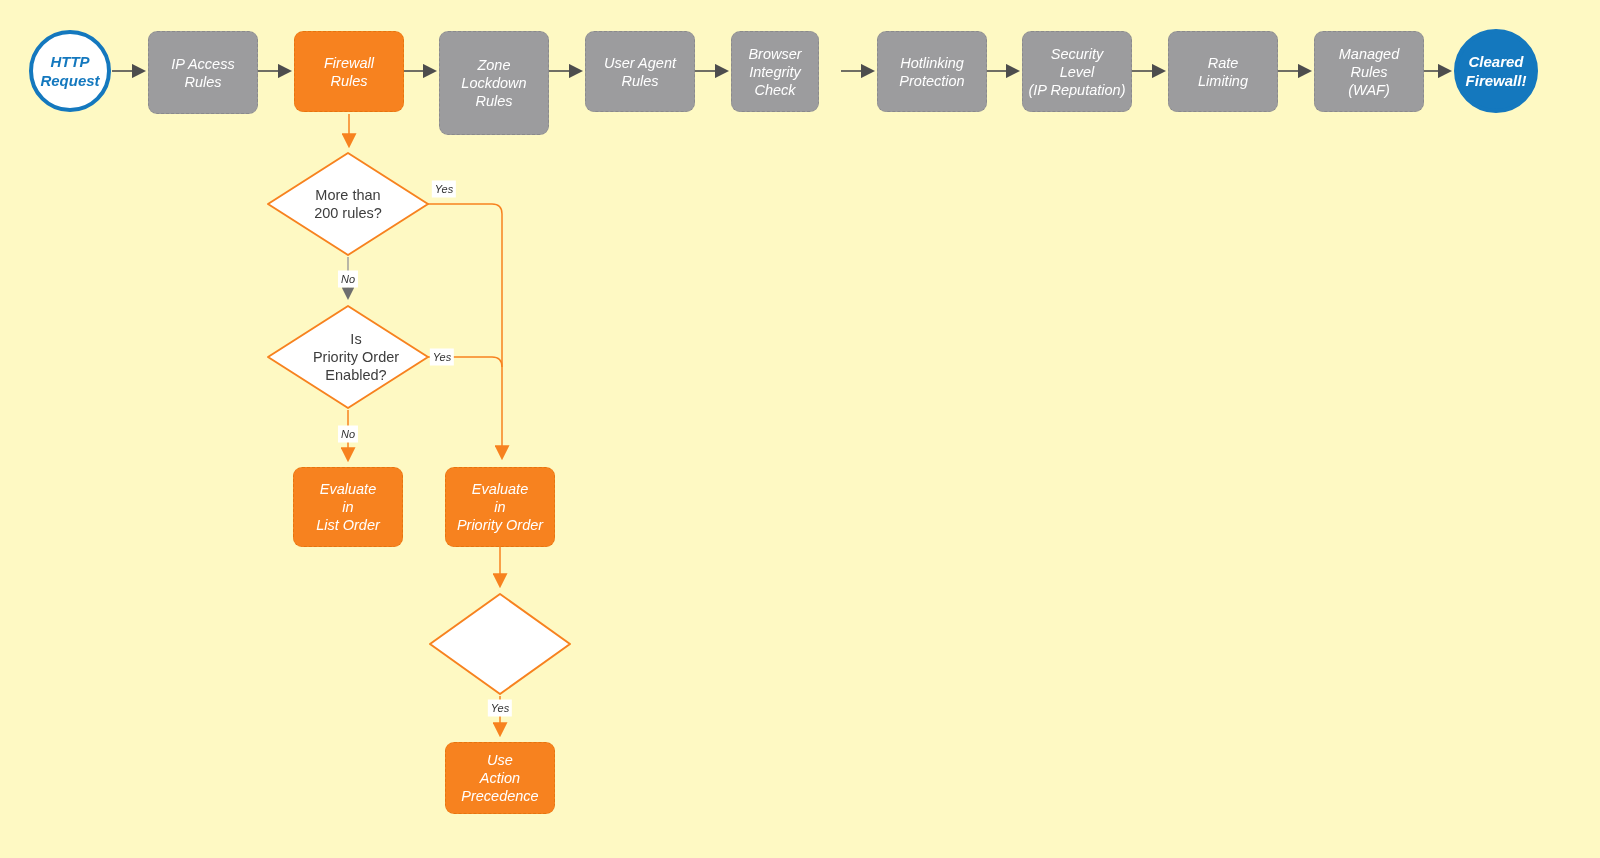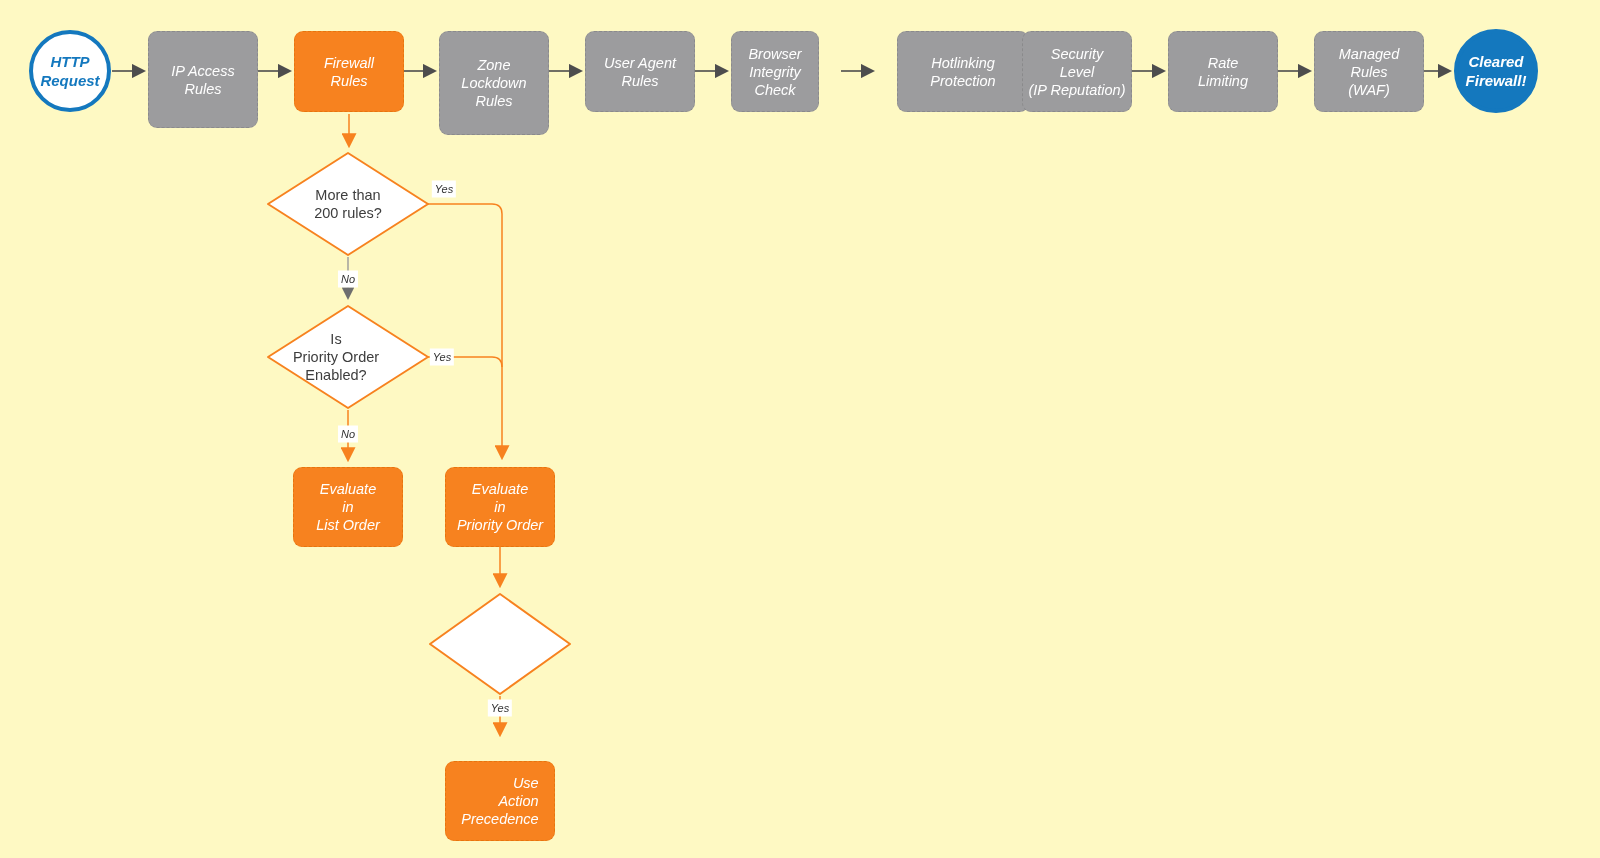--- a/index.html
+++ b/index.html
@@ -85,21 +85,21 @@
       <polygon points="348,306 428,357 348,408 268,357"></polygon>
       <polygon points="500,594 570,644 500,694 430,644"></polygon>
     </g>
   </svg>
 
   <div class="node circle start" style="left:29px;top:30px;width:82px;height:82px;">
     <span class="lbl">HTTP
 Request</span>
   </div>
 
-  <div class="node pbox" style="left:148px;top:31px;width:110px;height:97px;">
+  <div class="node pbox" style="left:148px;top:31px;width:110px;height:83px;">
     <span class="lbl">IP Access
 Rules</span>
   </div>
   <div class="node obox" style="left:294px;top:31px;width:110px;height:81px;">
     <span class="lbl">Firewall
 Rules</span>
   </div>
   <div class="node pbox" style="left:439px;top:31px;width:110px;height:104px;">
     <span class="lbl">Zone
 Lockdown
@@ -107,21 +107,21 @@
   </div>
   <div class="node pbox" style="left:585px;top:31px;width:110px;height:81px;">
     <span class="lbl">User Agent
 Rules</span>
   </div>
   <div class="node pbox" style="left:731px;top:31px;width:88px;height:81px;">
     <span class="lbl">Browser
 Integrity
 Check</span>
   </div>
-  <div class="node pbox" style="left:877px;top:31px;width:132px;height:81px;margin-left:20px;">
+  <div class="node pbox" style="left:877px;top:31px;width:110px;height:81px;">
     <span class="lbl">Hotlinking
 Protection</span>
   </div>
   <div class="node pbox" style="left:1022px;top:31px;width:110px;height:81px;">
     <span class="lbl">Security
 Level
 (IP Reputation)</span>
   </div>
   <div class="node pbox" style="left:1168px;top:31px;width:110px;height:81px;">
     <span class="lbl">Rate
@@ -135,37 +135,37 @@
 
   <div class="node circle end" style="left:1454px;top:29px;width:84px;height:84px;">
     <span class="lbl">Cleared
 Firewall!</span>
   </div>
 
   <div class="node dlabel" style="left:268px;top:153px;width:160px;height:102px;">
     <span class="lbl">More than
 200 rules?</span>
   </div>
-  <div class="node dlabel" style="left:256px;top:306px;width:160px;height:102px;">
+  <div class="node dlabel" style="left:276px;top:306px;width:160px;height:102px;">
     <span class="lbl">Is
 Priority Order
 Enabled?</span>
   </div>
 
   <div class="node obox" style="left:293px;top:467px;width:110px;height:80px;">
     <span class="lbl">Evaluate
 in
 List Order</span>
   </div>
   <div class="node obox" style="left:445px;top:467px;width:110px;height:80px;">
     <span class="lbl">Evaluate
 in
 Priority Order</span>
   </div>
-  <div class="node obox" style="left:445px;top:761px;width:110px;height:80px;text-align:right;">
+  <div class="node obox" style="left:445px;top:742px;width:110px;height:72px;">
     <span class="lbl">Use
 Action
 Precedence</span>
   </div>
 
   <div class="elabel" style="left:444px;top:189px;">Yes</div>
   <div class="elabel" style="left:348px;top:279px;">No</div>
   <div class="elabel" style="left:442px;top:357px;">Yes</div>
   <div class="elabel" style="left:348px;top:434px;">No</div>
   <div class="elabel" style="left:500px;top:708px;">Yes</div>

